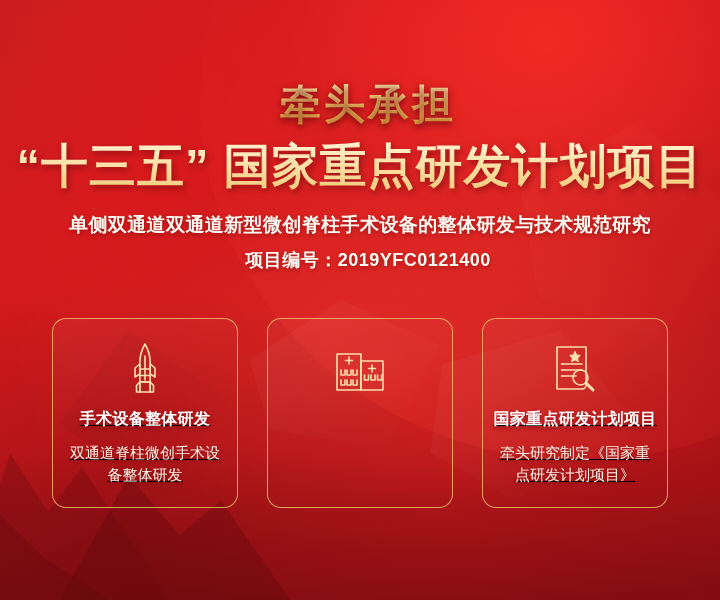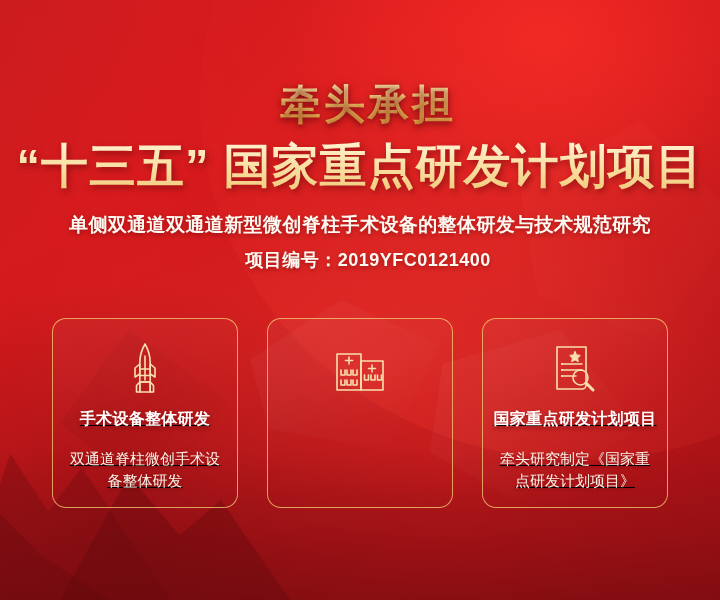--- a/index.html
+++ b/index.html
@@ -137,21 +137,21 @@
     margin-bottom:12px;
   }
   .card-icon svg { display:block; }
   .card-title {
     font-size:16px; font-weight:700; color:#ffffff;
     letter-spacing:0.3px; line-height:1.2;
     text-shadow:0 2px 4px rgba(90,6,10,0.45);
     white-space:nowrap;
   }
   .card-desc {
-    margin-top:20px;
+    margin-top:14px;
     font-size:15px; font-weight:400; color:#fbf3e6;
     line-height:1.45; text-align:center;
     width:164px;
     text-shadow:0 1px 3px rgba(90,6,10,0.40);
   }
 </style>
 </head>
 <body>
 
 <div id="banner">

